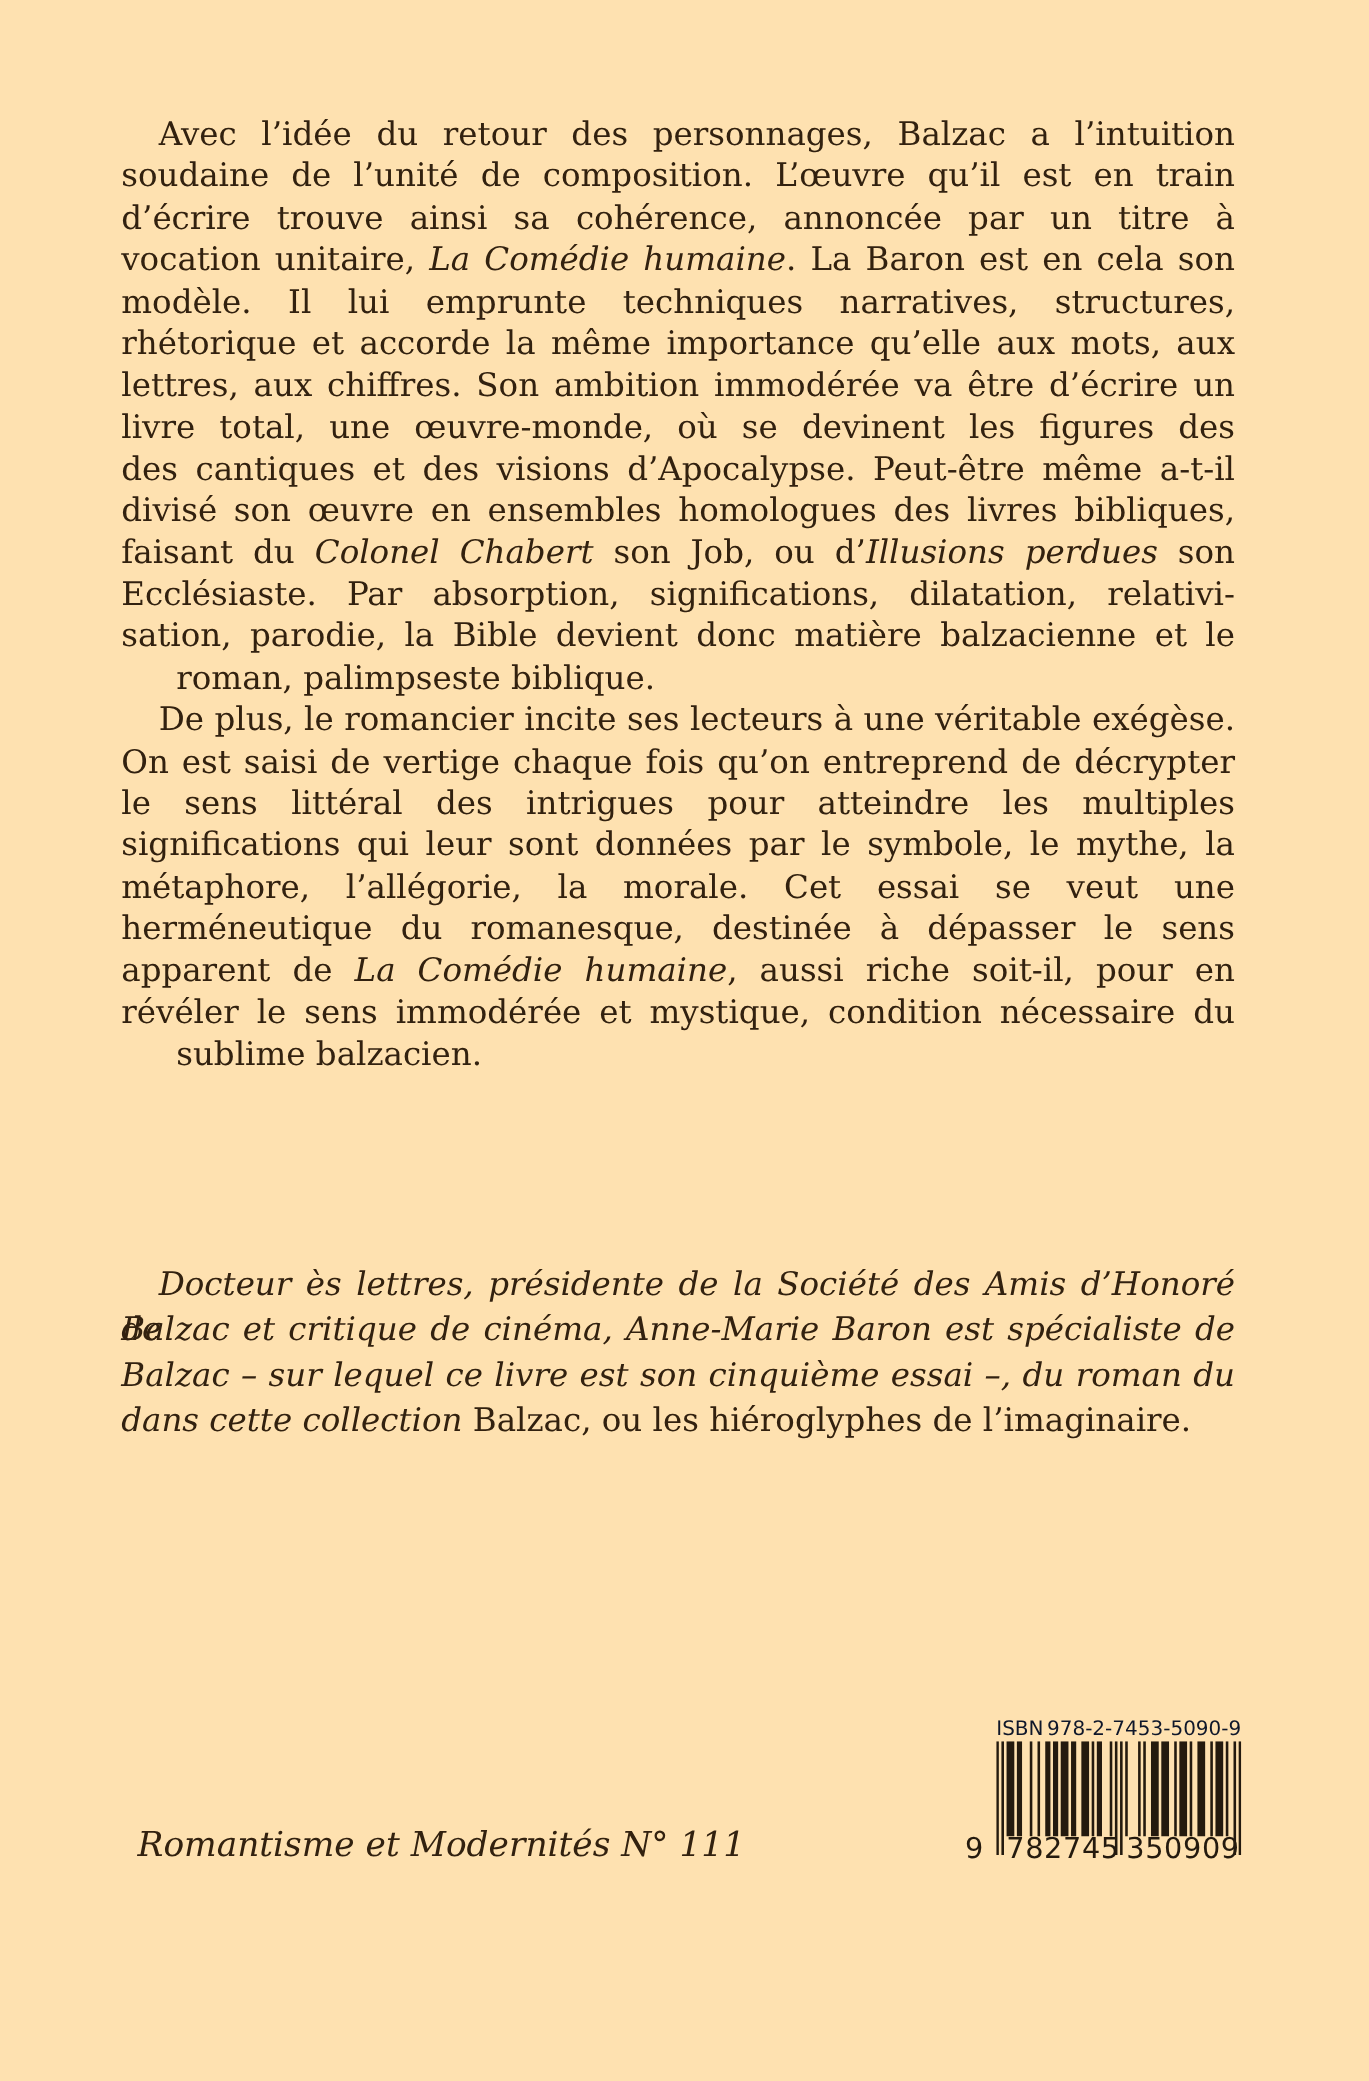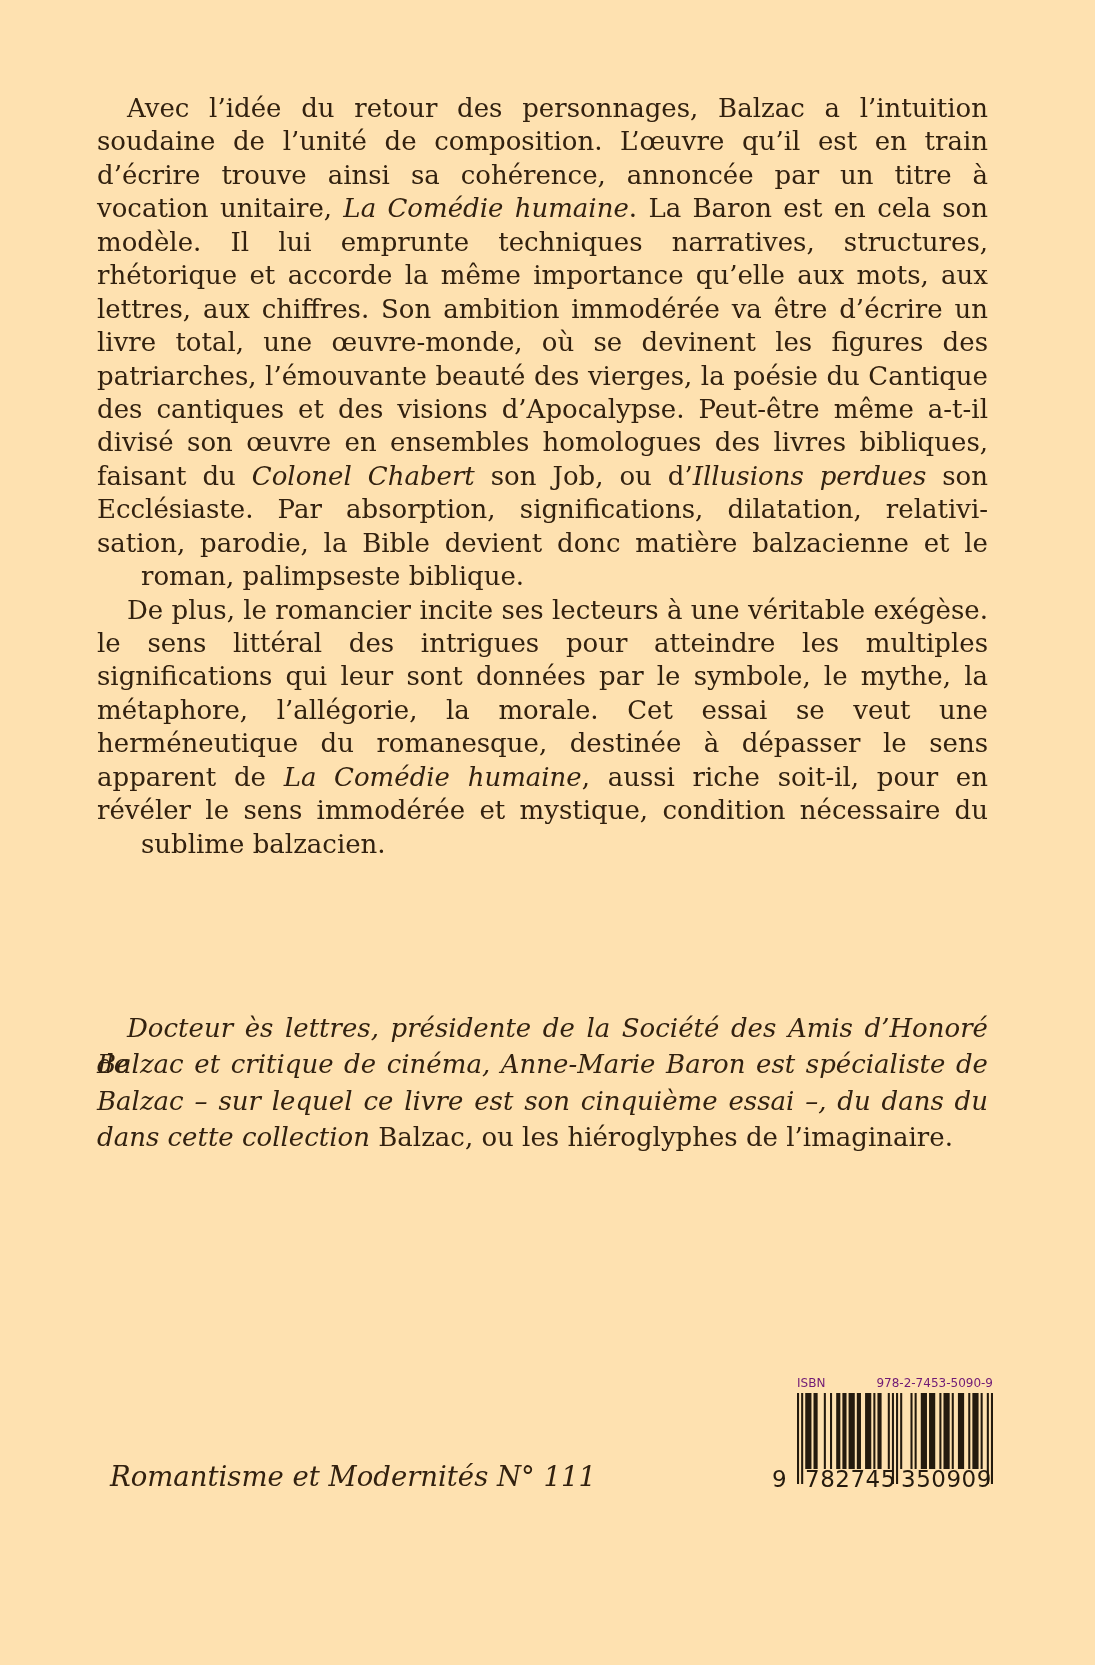--- a/index.html
+++ b/index.html
@@ -26,21 +26,21 @@
   .it{font-style:italic;}
   .rm{font-style:normal;}
   .sc{font-variant:small-caps;}
   .sup{vertical-align:super;font-size:62%;line-height:0;}
   #series{
     position:absolute;left:110px;top:1460px;
     font-style:italic;font-size:27.5px;white-space:nowrap;
   }
   #barcode{position:absolute;left:797px;top:1374px;width:196px;height:125px;}
   .isbn-row{
-    font-family:"DejaVu Sans", sans-serif;font-size:12px;color:#701a75;
+    font-family:"DejaVu Sans", sans-serif;font-size:16px;color:#0f172a;
     display:flex;justify-content:space-between;width:196px;height:19px;
     line-height:18px;white-space:nowrap;
   }
   #bc-svg{display:block;}
   .bc-num{
     position:absolute;font-family:"DejaVu Sans", sans-serif;
     font-size:23px;color:#241a0e;top:93px;line-height:24px;white-space:nowrap;
   }
   #bc-first{left:-25px;}
   #bc-g1{left:8px;letter-spacing:0.5px;}
@@ -54,44 +54,44 @@
   <div id="synopsis">
       <div>
         <div class="syn-line first"><span>Avec l’idée du retour des personnages, Balzac a l’intuition</span></div>
         <div class="syn-line"><span>soudaine de l’unité de composition. L’œuvre qu’il est en train</span></div>
         <div class="syn-line"><span>d’écrire trouve ainsi sa cohérence, annoncée par un titre à</span></div>
         <div class="syn-line"><span>vocation unitaire, </span><span class="it">La Comédie humaine</span><span>. La Baron est en cela son</span></div>
         <div class="syn-line"><span>modèle. Il lui emprunte techniques narratives, structures,</span></div>
         <div class="syn-line"><span>rhétorique et accorde la même importance qu’elle aux mots, aux</span></div>
         <div class="syn-line"><span>lettres, aux chiffres. Son ambition immodérée va être d’écrire un</span></div>
         <div class="syn-line"><span>livre total, une œuvre-monde, où se devinent les figures des</span></div>
-        <div class="syn-line"><span>patriarches, l’émouvante beauté des vierges, la poésie du Cantique</span></div>
         <div class="syn-line"><span>des cantiques et des visions d’Apocalypse. Peut-être même a-t-il</span></div>
         <div class="syn-line"><span>divisé son œuvre en ensembles homologues des livres bibliques,</span></div>
         <div class="syn-line"><span>faisant du </span><span class="it">Colonel Chabert</span><span> son Job, ou d’</span><span class="it">Illusions perdues</span><span> son</span></div>
         <div class="syn-line"><span>Ecclésiaste. Par absorption, significations, dilatation, relativi-</span></div>
         <div class="syn-line"><span>sation, parodie, la Bible devient donc matière balzacienne et le</span></div>
         <div class="syn-line last"><span>roman, palimpseste biblique.</span></div>
       </div>
       <div>
         <div class="syn-line first"><span>De plus, le romancier incite ses lecteurs à une véritable exégèse.</span></div>
+        <div class="syn-line"><span>On est saisi de vertige chaque fois qu’on entreprend de décrypter</span></div>
         <div class="syn-line"><span>le sens littéral des intrigues pour atteindre les multiples</span></div>
         <div class="syn-line"><span>significations qui leur sont données par le symbole, le mythe, la</span></div>
         <div class="syn-line"><span>métaphore, l’allégorie, la morale. Cet essai se veut une</span></div>
         <div class="syn-line"><span>herméneutique du romanesque, destinée à dépasser le sens</span></div>
         <div class="syn-line"><span>apparent de </span><span class="it">La Comédie humaine</span><span>, aussi riche soit-il, pour en</span></div>
         <div class="syn-line"><span>révéler le sens immodérée et mystique, condition nécessaire du</span></div>
         <div class="syn-line last"><span>sublime balzacien.</span></div>
       </div>
     </div>
 
   <div id="bio">
       <div class="bio-line first"><span>Docteur ès lettres, présidente de la Société des Amis d’Honoré de</span></div>
       <div class="bio-line"><span>Balzac et critique de cinéma, Anne-Marie Baron est spécialiste de</span></div>
-      <div class="bio-line"><span>Balzac – sur lequel ce livre est son cinquième essai –, du dans du</span></div>
+      <div class="bio-line"><span>Balzac – sur lequel ce livre est son cinquième essai –, du roman du</span></div>
       <div class="bio-line last"><span>dans cette collection </span><span class="rm">Balzac, ou les hiéroglyphes de l’imaginaire.</span></div>
     </div>
 
   <div id="series">Romantisme et Modernités N° 111</div>
 
   <div id="barcode">
     <div class="isbn-row">
       <span>ISBN</span>
       <span>978-2-7453-5090-9</span>
     </div>

